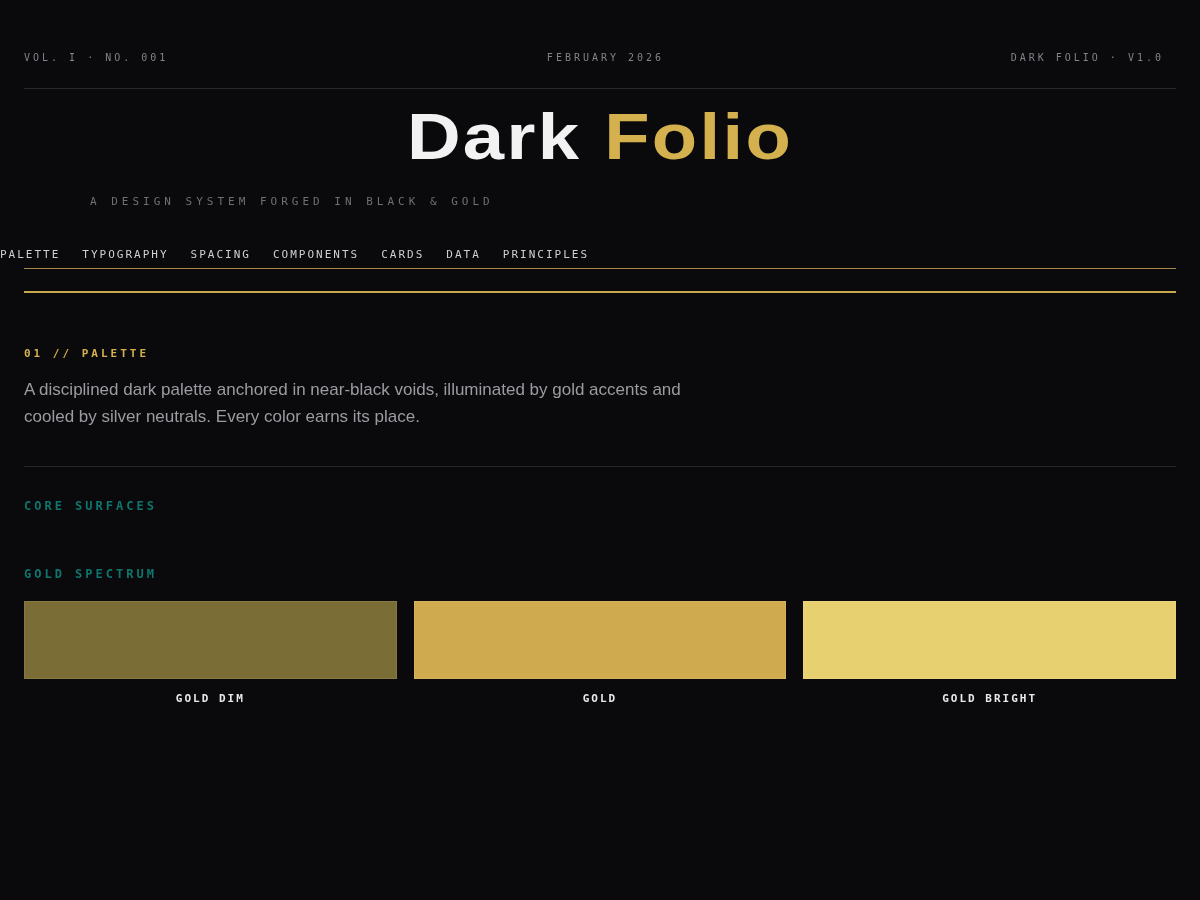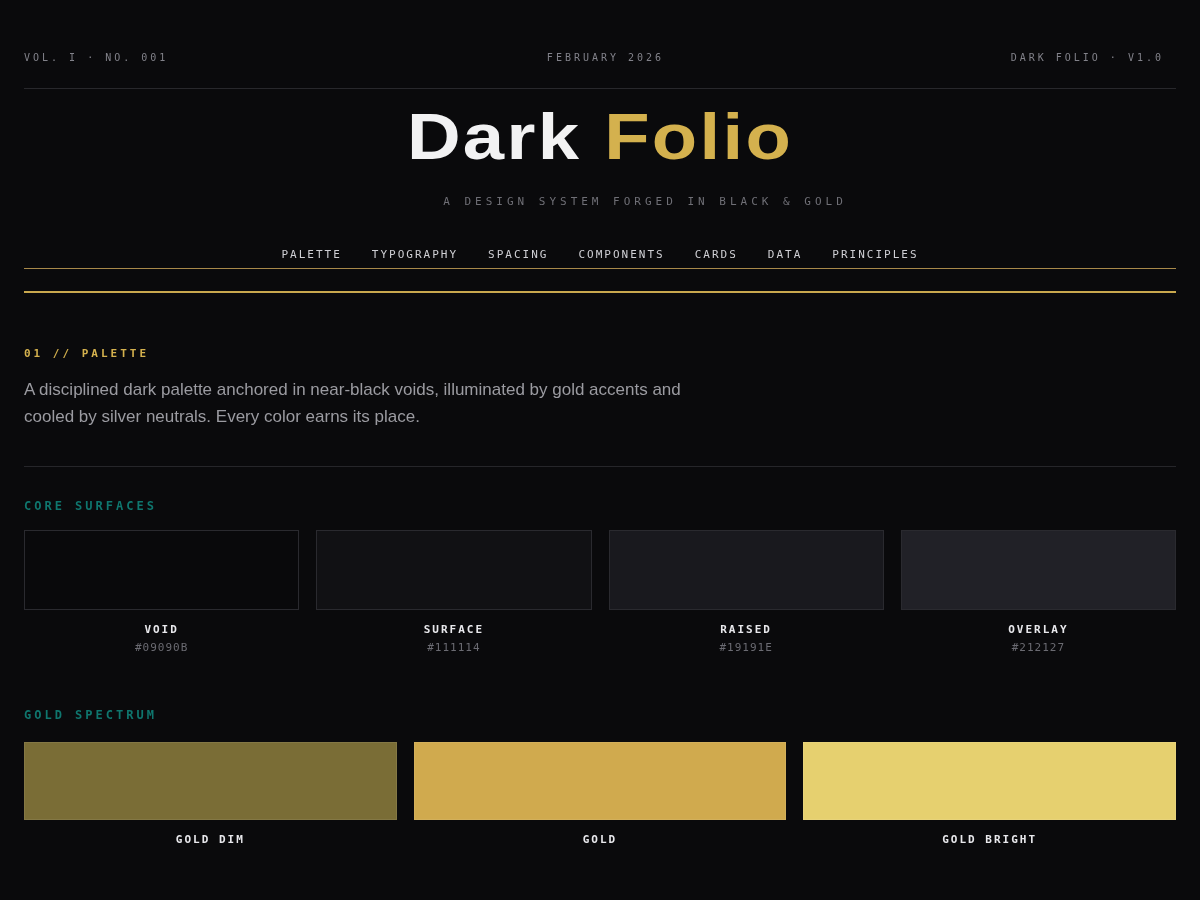--- a/index.html
+++ b/index.html
@@ -29,27 +29,27 @@
     text-align: center;
     font-size: 64px; font-weight: 800; letter-spacing: 2px;
     line-height: 1.0;
     transform: scaleX(1.16); transform-origin: 50% 50%;
     white-space: nowrap;
   }
   .masthead-title .accent { color: #d4b14e; }
   .tagline {
     margin: 26px 0 0 90px;
     font-family: "DejaVu Sans Mono", monospace;
-    font-size: 11px; letter-spacing: 4px; color: #6f6f76; text-align: center;
+    font-size: 11px; letter-spacing: 4px; color: #6f6f76;
   }
 
   
   .nav {
     margin-top: 40px;
-    display: flex; justify-content: center; gap: 30px;
+    display: flex; justify-content: flex-start; gap: 22px;
     font-family: "DejaVu Sans Mono", monospace;
     font-size: 11px; letter-spacing: 2px; color: #cfcfd4;
   }
   .nav a { color: #cfcfd4; text-decoration: none; }
   .gold-band {
     margin: 7px 24px 0 24px;
     height: 25px;
     border-top: 1px solid #a8894a;
     border-bottom: 2px solid #c9a84e;
   }
@@ -128,42 +128,20 @@
   </nav>
 
   <div class="gold-band"></div>
 
   <div class="kicker mono">01 // PALETTE</div>
   <p class="section-desc">A disciplined dark palette anchored in near-black voids, illuminated by gold accents and cooled by silver neutrals. Every color earns its place.</p>
 
   <div class="divider"></div>
 
   <h3 class="group-heading">CORE SURFACES</h3>
-  <div class="swatch-grid grid-4">
-    <div class="swatch-cell">
-      <div class="swatch" style="background: rgb(9, 9, 11);"></div>
-      <div class="swatch-name">VOID</div>
-      <div class="swatch-hex">#09090B</div>
-    </div>
-    <div class="swatch-cell">
-      <div class="swatch" style="background: rgb(17, 17, 20);"></div>
-      <div class="swatch-name">SURFACE</div>
-      <div class="swatch-hex">#111114</div>
-    </div>
-    <div class="swatch-cell">
-      <div class="swatch" style="background: rgb(25, 25, 30);"></div>
-      <div class="swatch-name">RAISED</div>
-      <div class="swatch-hex">#19191E</div>
-    </div>
-    <div class="swatch-cell">
-      <div class="swatch" style="background: rgb(33, 33, 39);"></div>
-      <div class="swatch-name">OVERLAY</div>
-      <div class="swatch-hex">#212127</div>
-    </div>
-  </div>
 
   <h3 class="group-heading" style="margin-top:54px">GOLD SPECTRUM</h3>
   <div class="swatch-grid grid-3">
     <div class="swatch-cell">
       <div class="swatch tall" style="background: rgb(122, 109, 54);"></div>
       <div class="swatch-name">GOLD DIM</div>
     </div>
     <div class="swatch-cell">
       <div class="swatch tall" style="background: rgb(208, 170, 78);"></div>
       <div class="swatch-name">GOLD</div>

